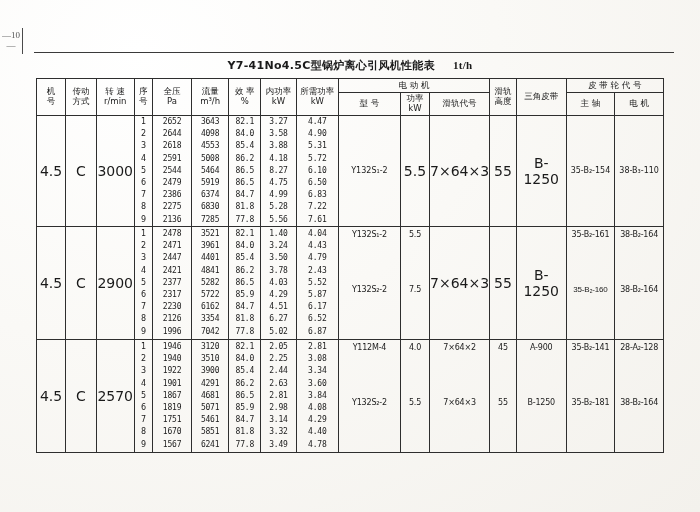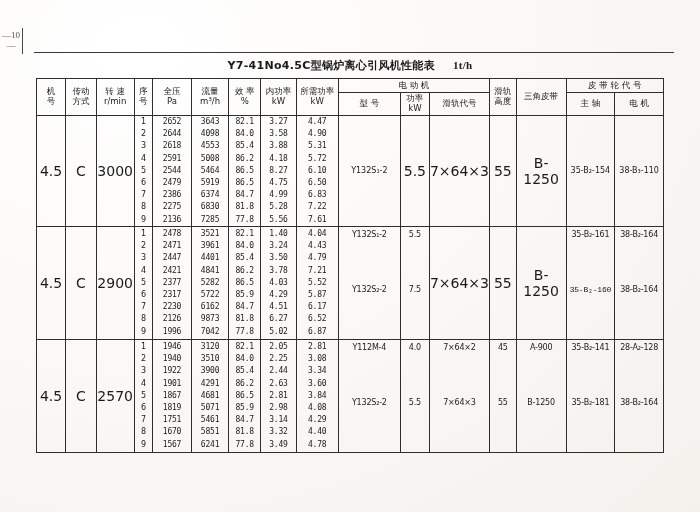--- a/index.html
+++ b/index.html
@@ -481,21 +481,21 @@
             <tr>
                   <td>5282</td>
                 </tr>
             <tr>
                   <td>5722</td>
                 </tr>
             <tr>
                   <td>6162</td>
                 </tr>
             <tr>
-                  <td>9873</td>
+                  <td>3354</td>
                 </tr>
             <tr>
                   <td>7042</td>
                 </tr>
           </tbody>
             </table>
         </td>
         <td class="numblock">
           <table>
               <tbody>
@@ -568,21 +568,21 @@
             <tr>
                   <td>4.04</td>
                 </tr>
             <tr>
                   <td>4.43</td>
                 </tr>
             <tr>
                   <td>4.79</td>
                 </tr>
             <tr>
-                  <td>7.21</td>
+                  <td>2.43</td>
                 </tr>
             <tr>
                   <td>5.52</td>
                 </tr>
             <tr>
                   <td>5.87</td>
                 </tr>
             <tr>
                   <td>6.17</td>
                 </tr>
@@ -623,21 +623,21 @@
         <td class="vcenter">7×64×3</td>
         <td class="vcenter">55</td>
         <td class="vcenter">B-1250</td>
         <td class="numblock pulley-cell">
           <table>
               <tbody>
             <tr>
                   <td style="height:55px;font-family:'DejaVu Sans',sans-serif;vertical-align:top;padding-top:2px">35-B₂-161</td>
                 </tr>
             <tr>
-                  <td style="height:55px;font-family:Liberation Mono, monospace;vertical-align:top">35-B₂-160</td>
+                  <td style="height:55px;font-family:Liberation Sans, sans-serif;vertical-align:top">35-B₂-160</td>
                 </tr>
           </tbody>
             </table>
         </td>
         <td class="numblock pulley-cell">
           <table>
               <tbody>
             <tr>
                   <td style="height:55px;font-family:'DejaVu Sans',sans-serif;vertical-align:top;padding-top:2px">38-B₂-164</td>
                 </tr>

